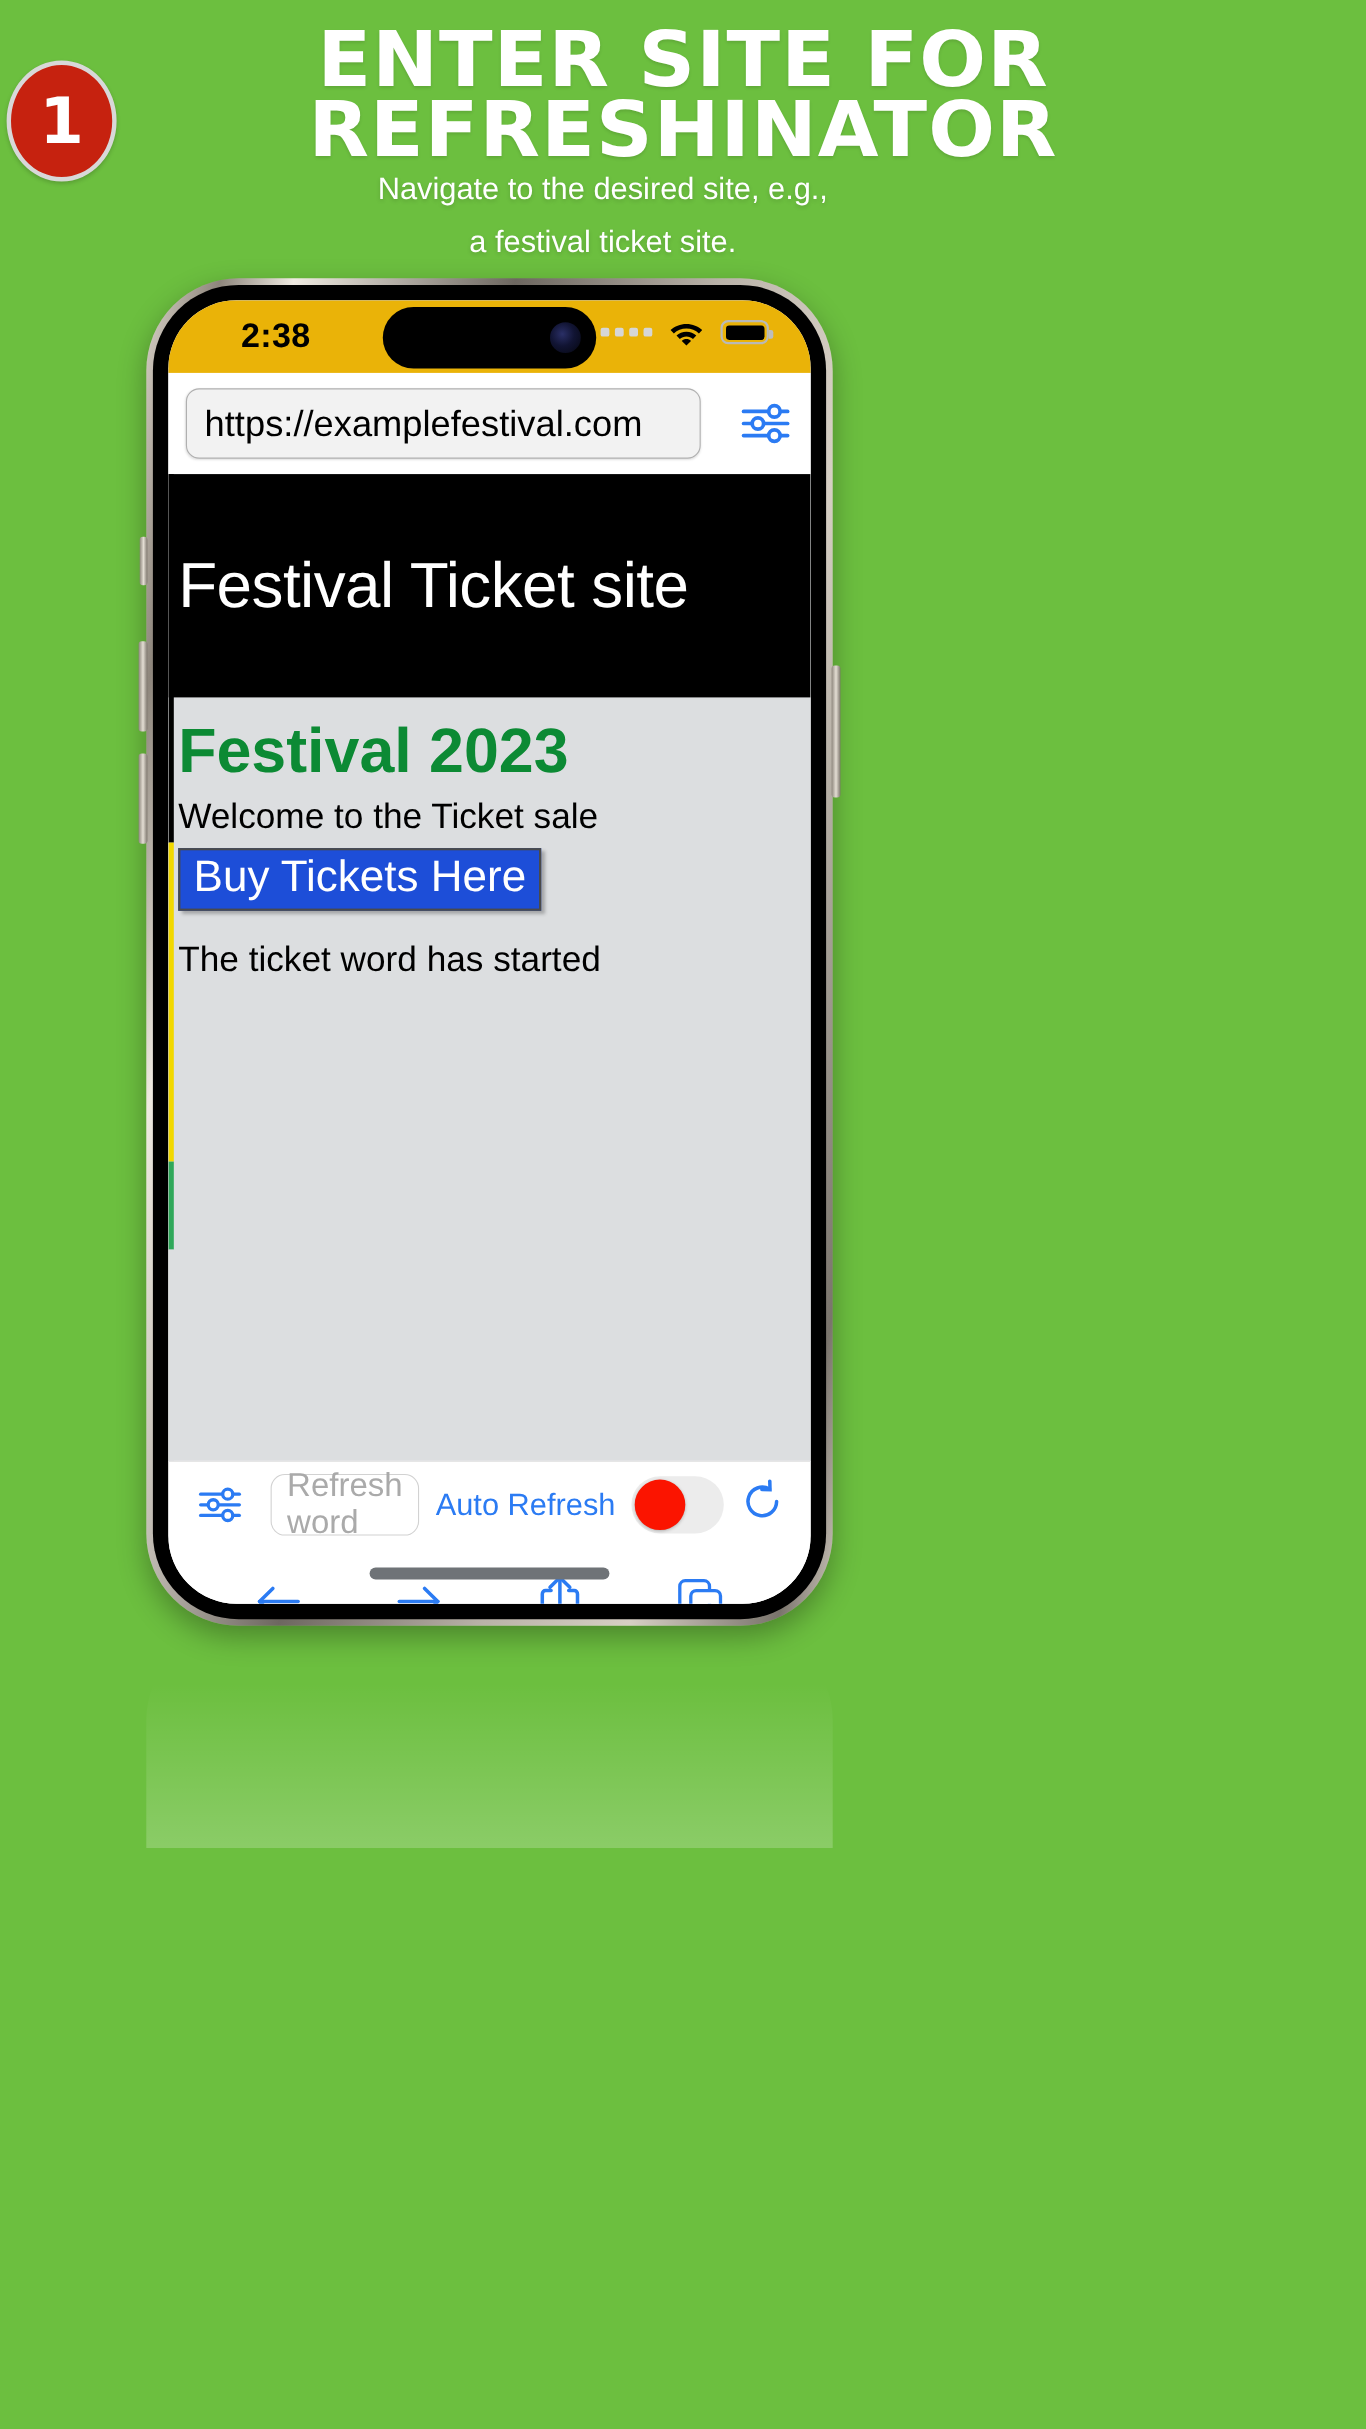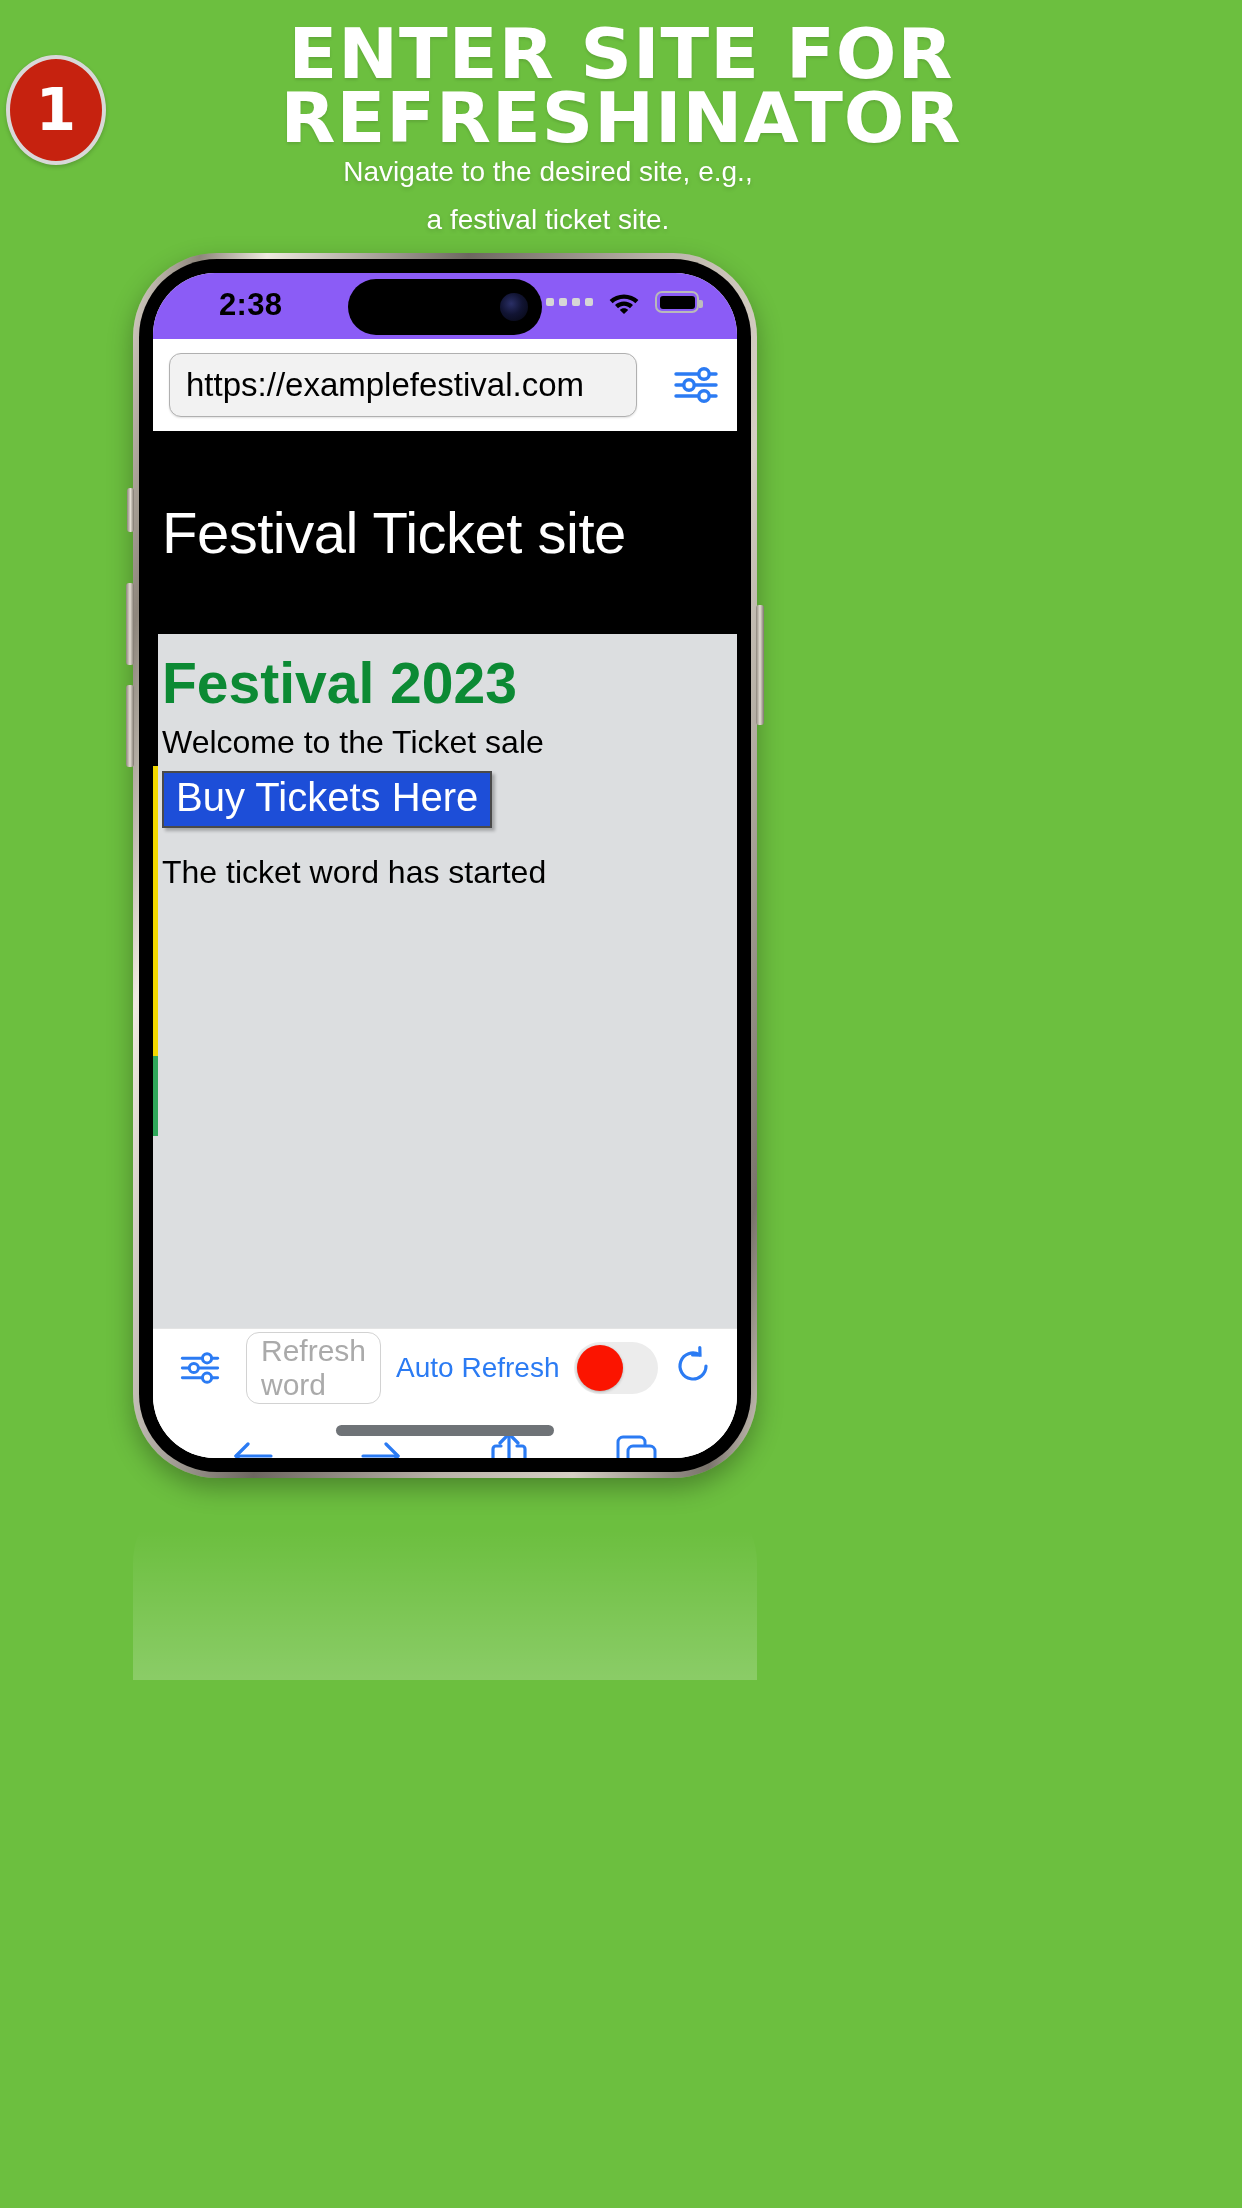--- a/index.html
+++ b/index.html
@@ -94,21 +94,21 @@
     background:linear-gradient(180deg, rgba(255,255,255,.28), rgba(108,191,63,0) 75%);
     transform:scaleY(-1);
     opacity:.75;
     pointer-events:none;
   }
 
   
   .statusbar{
     position:relative; height:66px; width:100%;
     display:flex; align-items:center;
-    background:#8b5cf6;
+    background:#eab308;
   }
   .sb-time{
     position:absolute; left:66px; top:14px;
     font-size:31px; font-weight:bold; color:#000;
     font-family:"Liberation Sans", sans-serif;
     letter-spacing:.3px;
   }
   .dynamic-island{
     position:absolute; left:50%; transform:translateX(-50%);
     top:6px; width:194px; height:56px;
@@ -209,21 +209,21 @@
   .scroll-strip i{ display:block; width:100%; }
 
   
   .refresh-bar{
     height:78px; background:#fff;
     display:flex; align-items:center;
     padding:0 16px; gap:15px;
     border-top:1px solid #e4e4e4;
   }
   .refresh-input{
-    flex:1; height:72px;
+    flex:1; height:56px;
     border:1.4px solid #d2d2d2; border-radius:13px;
     display:flex; align-items:center;
     padding:0 14px;
     font-size:30px; color:#aaa;
     font-family:"Liberation Sans", sans-serif;
   }
   .auto-label{
     color:#2b7bf3; font-size:28px; white-space:nowrap;
     font-family:"Liberation Sans", sans-serif;
   }

